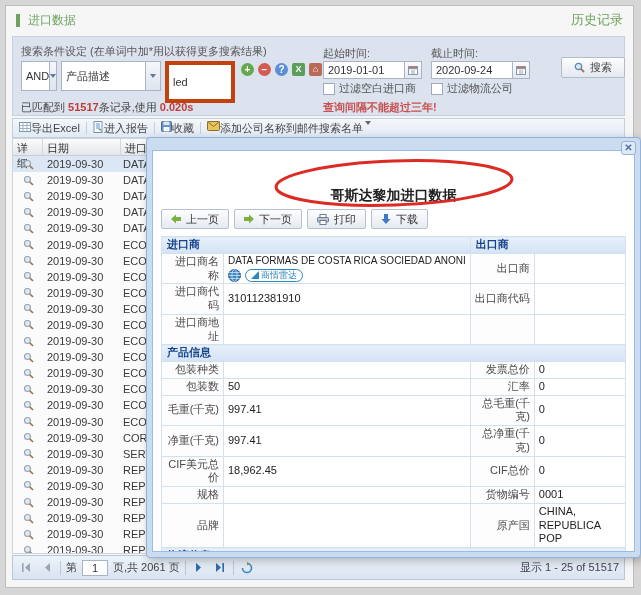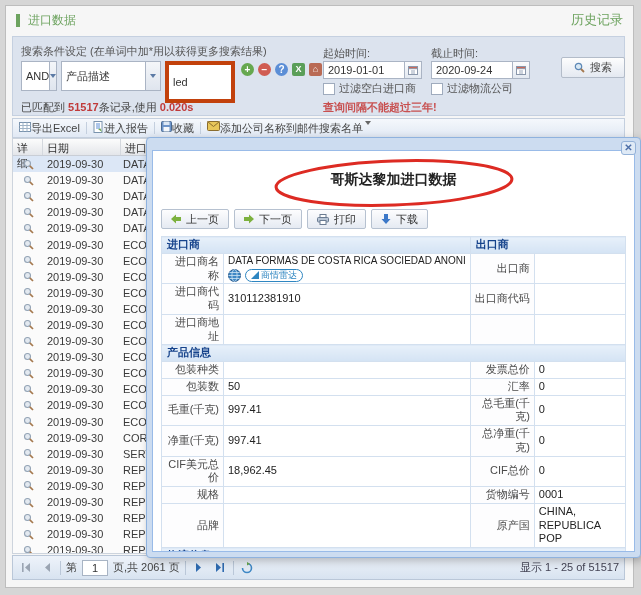--- a/index.html
+++ b/index.html
@@ -99,21 +99,21 @@
     position:absolute; left:140px; top:131px; width:495px; height:421px;
     background:#ccdcf0; border:1px solid #8fb2de; border-radius:4px;
     box-shadow:2px 3px 8px rgba(0,0,0,.25); padding:12px 5px 5px 5px; z-index:10;
   }
   .modal-close {
     position:absolute; top:3px; right:4px; width:15px; height:14px; border:1px solid #94b2d8;
     border-radius:3px; background:#dfeaf6; color:#4d6fa8; font-size:10px; line-height:12px;
     text-align:center; cursor:pointer; font-weight:bold;
   }
   .modal-body { background:#fff; border:1px solid #99bbe8; height:100%; overflow:hidden; }
-  .title-wrap { position:relative; height:52px; padding-top:20px; text-align:center; }
+  .title-wrap { position:relative; height:52px; padding-top:36px; text-align:center; }
   .modal-title { font-size:14px; font-weight:bold; color:#222; position:relative; z-index:2; }
   .ellipse-svg { position:absolute; left:50%; top:6px; transform:translateX(-50%) rotate(-2deg); z-index:3; pointer-events:none; }
   .modal-toolbar { display:flex; gap:5px; margin:6px 8px 0 8px; }
   .m-btn {
     height:20px; padding:0 9px; background:linear-gradient(#fdfdfe,#e5eaf2);
     border:1px solid #b6c1d0; border-radius:2px; display:flex; align-items:center; gap:5px;
     color:#333; cursor:pointer;
   }
   .detail-table { width:calc(100% - 16px); margin:7px 8px 0 8px; border-collapse:collapse; font-size:11px; }
   .detail-table td { border:1px solid #d3e0ef; padding:1px 4px; vertical-align:middle; line-height:1.25; }

